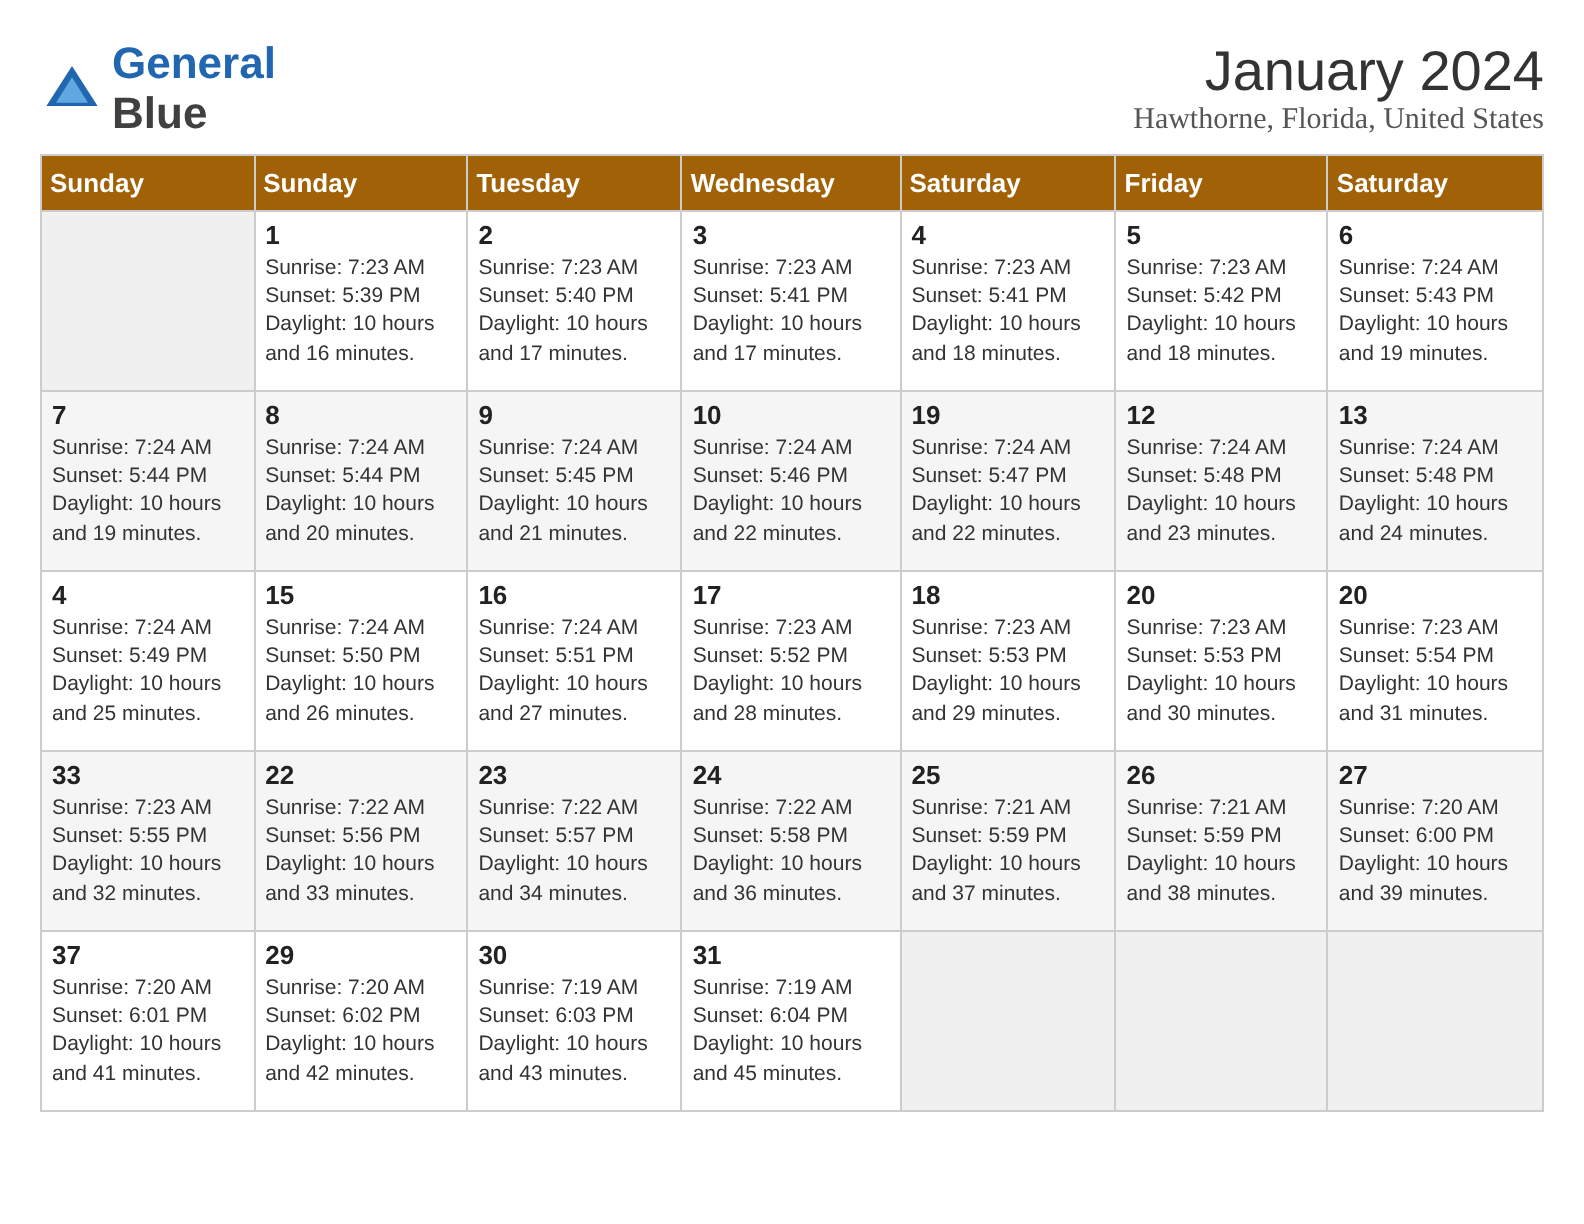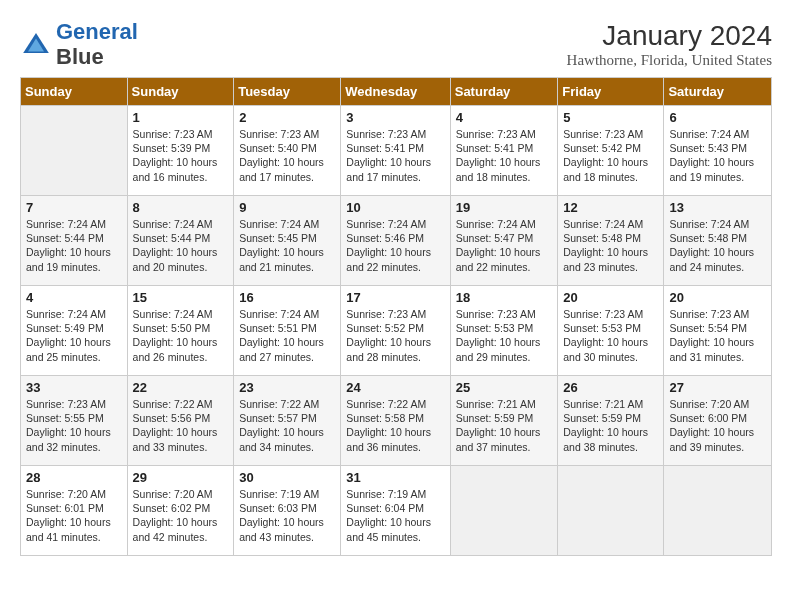--- a/index.html
+++ b/index.html
@@ -239,21 +239,21 @@
           <span class="day-num">26</span>
           <div class="day-info">Sunrise: 7:21 AM<br>Sunset: 5:59 PM<br>Daylight: 10 hours<br>and 38 minutes.</div>
         </td>
         <td>
           <span class="day-num">27</span>
           <div class="day-info">Sunrise: 7:20 AM<br>Sunset: 6:00 PM<br>Daylight: 10 hours<br>and 39 minutes.</div>
         </td>
       </tr>
       <tr>
         <td>
-          <span class="day-num">28</span>
+          <span class="day-num">37</span>
           <div class="day-info">Sunrise: 7:20 AM<br>Sunset: 6:01 PM<br>Daylight: 10 hours<br>and 41 minutes.</div>
         </td>
         <td>
           <span class="day-num">29</span>
           <div class="day-info">Sunrise: 7:20 AM<br>Sunset: 6:02 PM<br>Daylight: 10 hours<br>and 42 minutes.</div>
         </td>
         <td>
           <span class="day-num">30</span>
           <div class="day-info">Sunrise: 7:19 AM<br>Sunset: 6:03 PM<br>Daylight: 10 hours<br>and 43 minutes.</div>
         </td>

